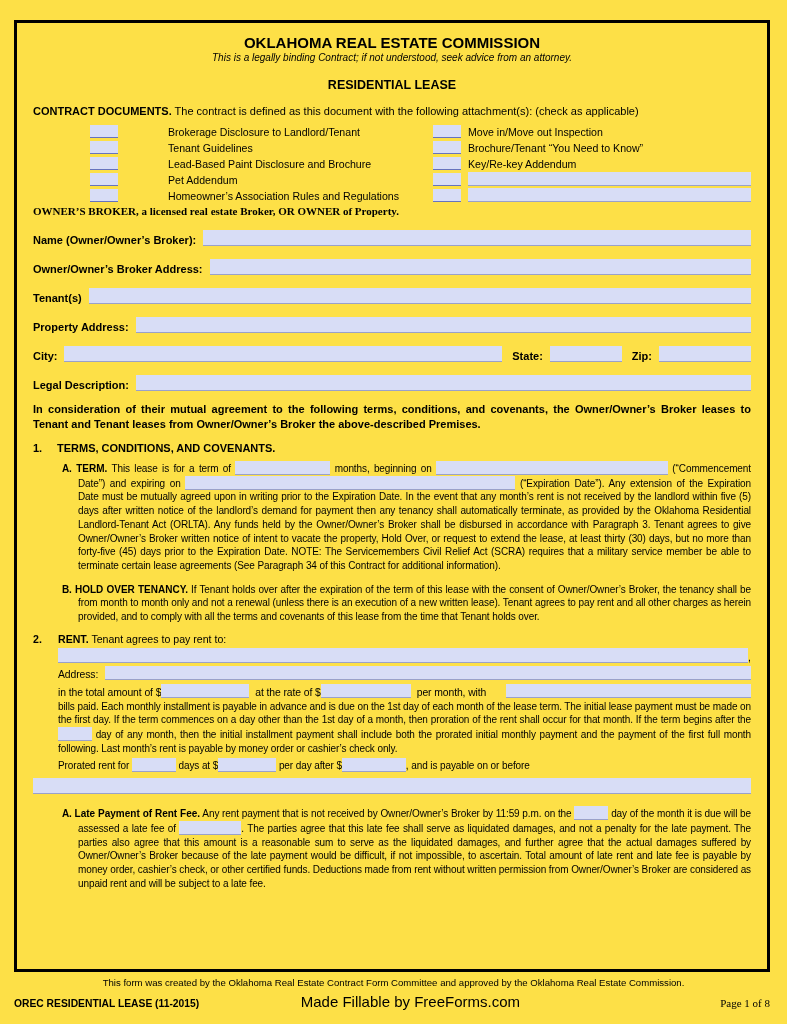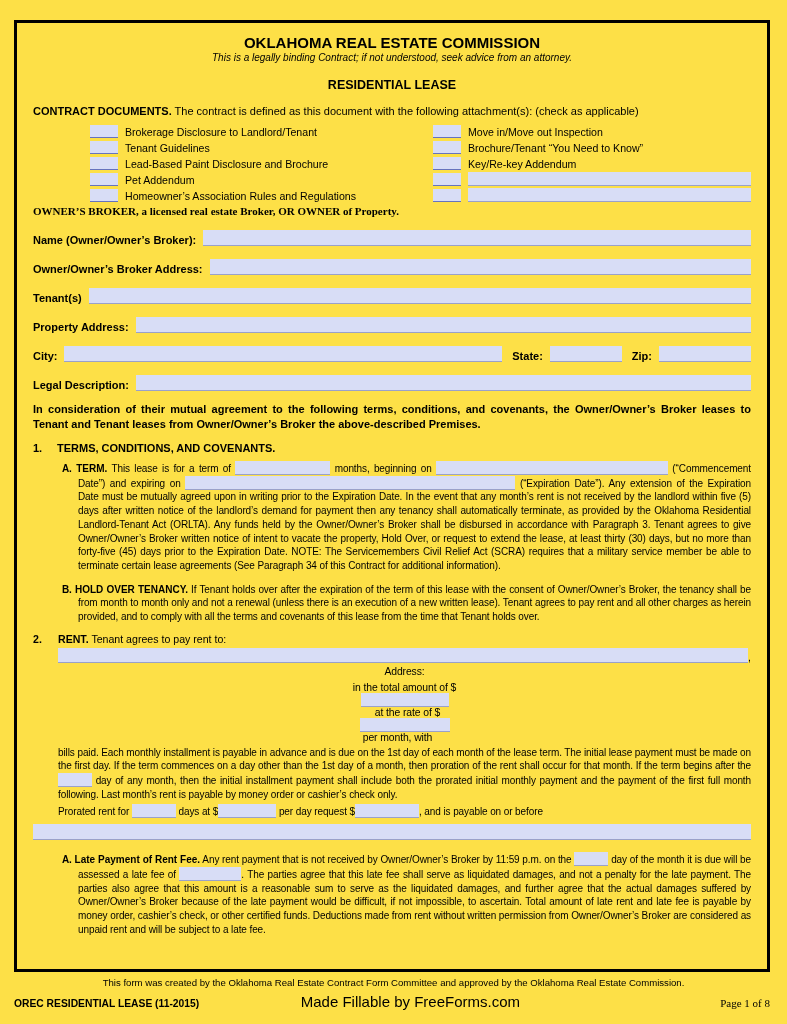--- a/index.html
+++ b/index.html
@@ -11,21 +11,21 @@
   .border-box {
     margin:20px 17px 0 14px; height:952px; box-sizing:border-box;
     border:3px solid #000; padding:8px 16px 10px 16px; overflow:hidden;
   }
   .doc-title { text-align:center; font-size:15px; font-weight:bold; margin-top:3px; }
   .doc-subtitle { text-align:center; font-size:10px; font-style:italic; margin-top:1px; }
   .form-title { text-align:center; font-size:12.5px; font-weight:bold; margin-top:15px; }
   .contract-docs { font-size:11px; margin-top:13px; }
   .attach { margin-left:57px; margin-top:5px; font-size:10.6px; }
   .attach-row { display:flex; align-items:flex-end; height:16px; }
-  .attach-left { width:343px; display:flex; align-items:flex-end; }
+  .attach-left { width:343px; display:flex; align-items:flex-end;gap:43px; }
   .attach-right { flex:1; display:flex; align-items:flex-end; }
   .chk {
     display:inline-block; width:28px; height:12px; flex:none;
     background:#d8ddf6; border-bottom:1px solid #6673bd; margin-right:7px;
   }
   .fld {
     display:inline-block; height:13px; vertical-align:-3px;
     background:#d8ddf6; border-bottom:1px solid #9aa1c9;
   }
   .grow { flex:1; }
@@ -37,21 +37,21 @@
   .consideration { font-size:11px; font-weight:bold; line-height:14.5px; margin-top:11px; text-align:justify; }
   .h1row { display:flex; margin-top:11px; font-size:11px; font-weight:bold; }
   .h1num { width:24px; flex:none; }
   .sub { margin-left:45px; text-indent:-16px; margin-top:7px; }
   .sec-letter { font-weight:bold; }
   .sec2row { display:flex; margin-top:9px; font-size:10.6px; }
   .sec2num { width:25px; flex:none; font-weight:bold; }
   .indent2 { margin-left:25px; }
   .payee-row { display:flex; align-items:flex-end; margin-top:3px; font-size:10.6px; }
   .payee-row .fld { height:14px; }
-  .inline-row { display:flex; align-items:center; margin-top:3px; font-size:10.4px; letter-spacing:-0.1px;flex-direction:column; }
+  .inline-row { display:flex; align-items:flex-end; margin-top:3px; font-size:10.4px; letter-spacing:-0.1px; }
   .inline-row .fld { height:13px; }
   .fullfld { height:15px; display:block; margin-top:6px; }
   .approval { text-align:center; font-size:9.6px; margin-top:5px; }
   .footer-row { display:flex; align-items:baseline; margin:5px 17px 0 14px; }
   .f-left { width:250px; font-size:10.3px; font-weight:bold; }
   .f-center { flex:1; text-align:right; font-size:15px; }
   .f-right { width:250px; text-align:right; font-family:"Liberation Serif", serif; font-size:11px; }
   .w95{width:95px}.w232{width:232px}.w330{width:330px}
   .w88{width:88px}.w90{width:90px}
   .w34{width:34px}.w44{width:44px}.w58{width:58px}.w64{width:64px}.w62{width:62px}
@@ -202,21 +202,21 @@
       </div>
 
     <div class="para indent2" style="margin-top:2px"><span>bills paid.  Each monthly installment is payable in advance and is due on the 1st day of each month of the lease term. The initial lease payment must be made on the first day. If the term commences on a day other than the 1st day of a month, then proration of the rent shall occur for that month.  If the term begins after the</span>
       <span class="fld w34"></span>
       <span>day of any month, then the initial installment payment shall include both the prorated initial monthly payment and the payment of the first full month following.  Last month’s rent is payable by money order or cashier’s check only.</span>
     </div>
 
     <div class="para indent2" style="margin-top:2px"><span>Prorated rent for</span>
       <span class="fld w44"></span>
       <span>days at $</span><span class="fld w58"></span>
-      <span>per day request $</span><span class="fld w64"></span><span>, and is payable on or before</span>
+      <span>per day after $</span><span class="fld w64"></span><span>, and is payable on or before</span>
     </div>
 
     <span class="fld fullfld"></span>
 
     <div class="para sub" style="margin-top:12px"><span class="sec-letter">A.</span>
       <b>Late Payment of Rent Fee.</b>
       <span>Any rent payment that is not received by Owner/Owner’s Broker by 11:59 p.m. on the</span>
       <span class="fld w34"></span>
       <span>day of the month it is due will be assessed a late fee of</span>
       <span class="fld w62"></span><span>.  The parties agree that this late fee shall serve as liquidated damages, and not a penalty for the late payment.  The parties also agree that this amount is a reasonable sum to serve as the liquidated damages, and further agree that the actual damages suffered by Owner/Owner’s Broker because of the late payment would be difficult, if not impossible, to ascertain. Total amount of late rent and late fee is payable by money order, cashier’s check, or other certified funds.  Deductions made from rent without written permission from Owner/Owner’s Broker are considered as unpaid rent and will be subject to a late fee.</span>

